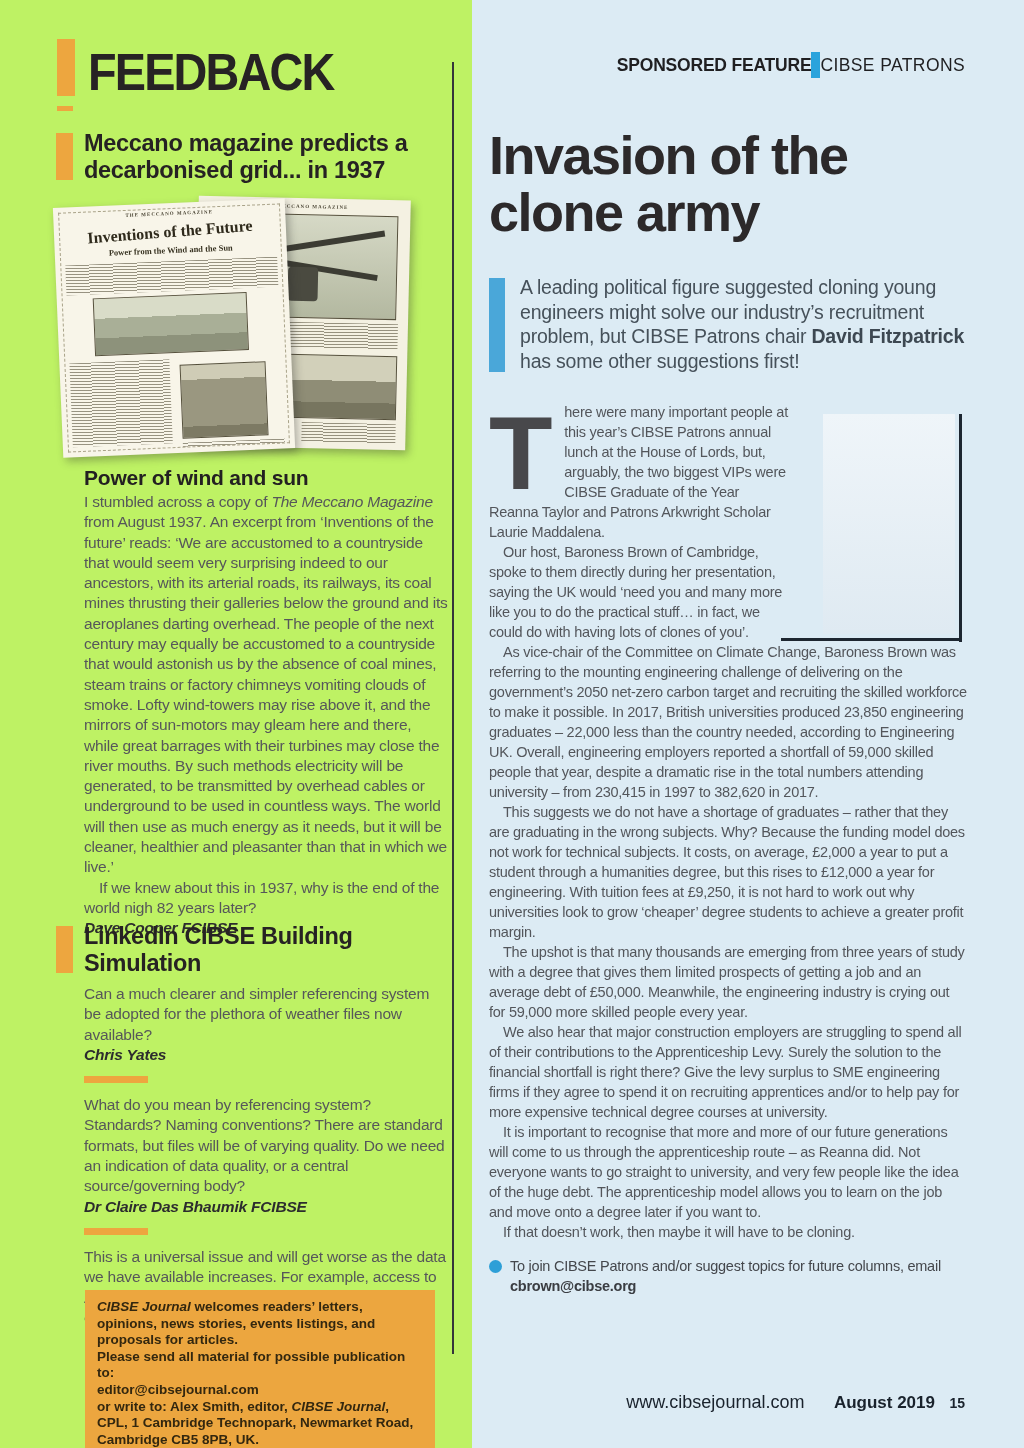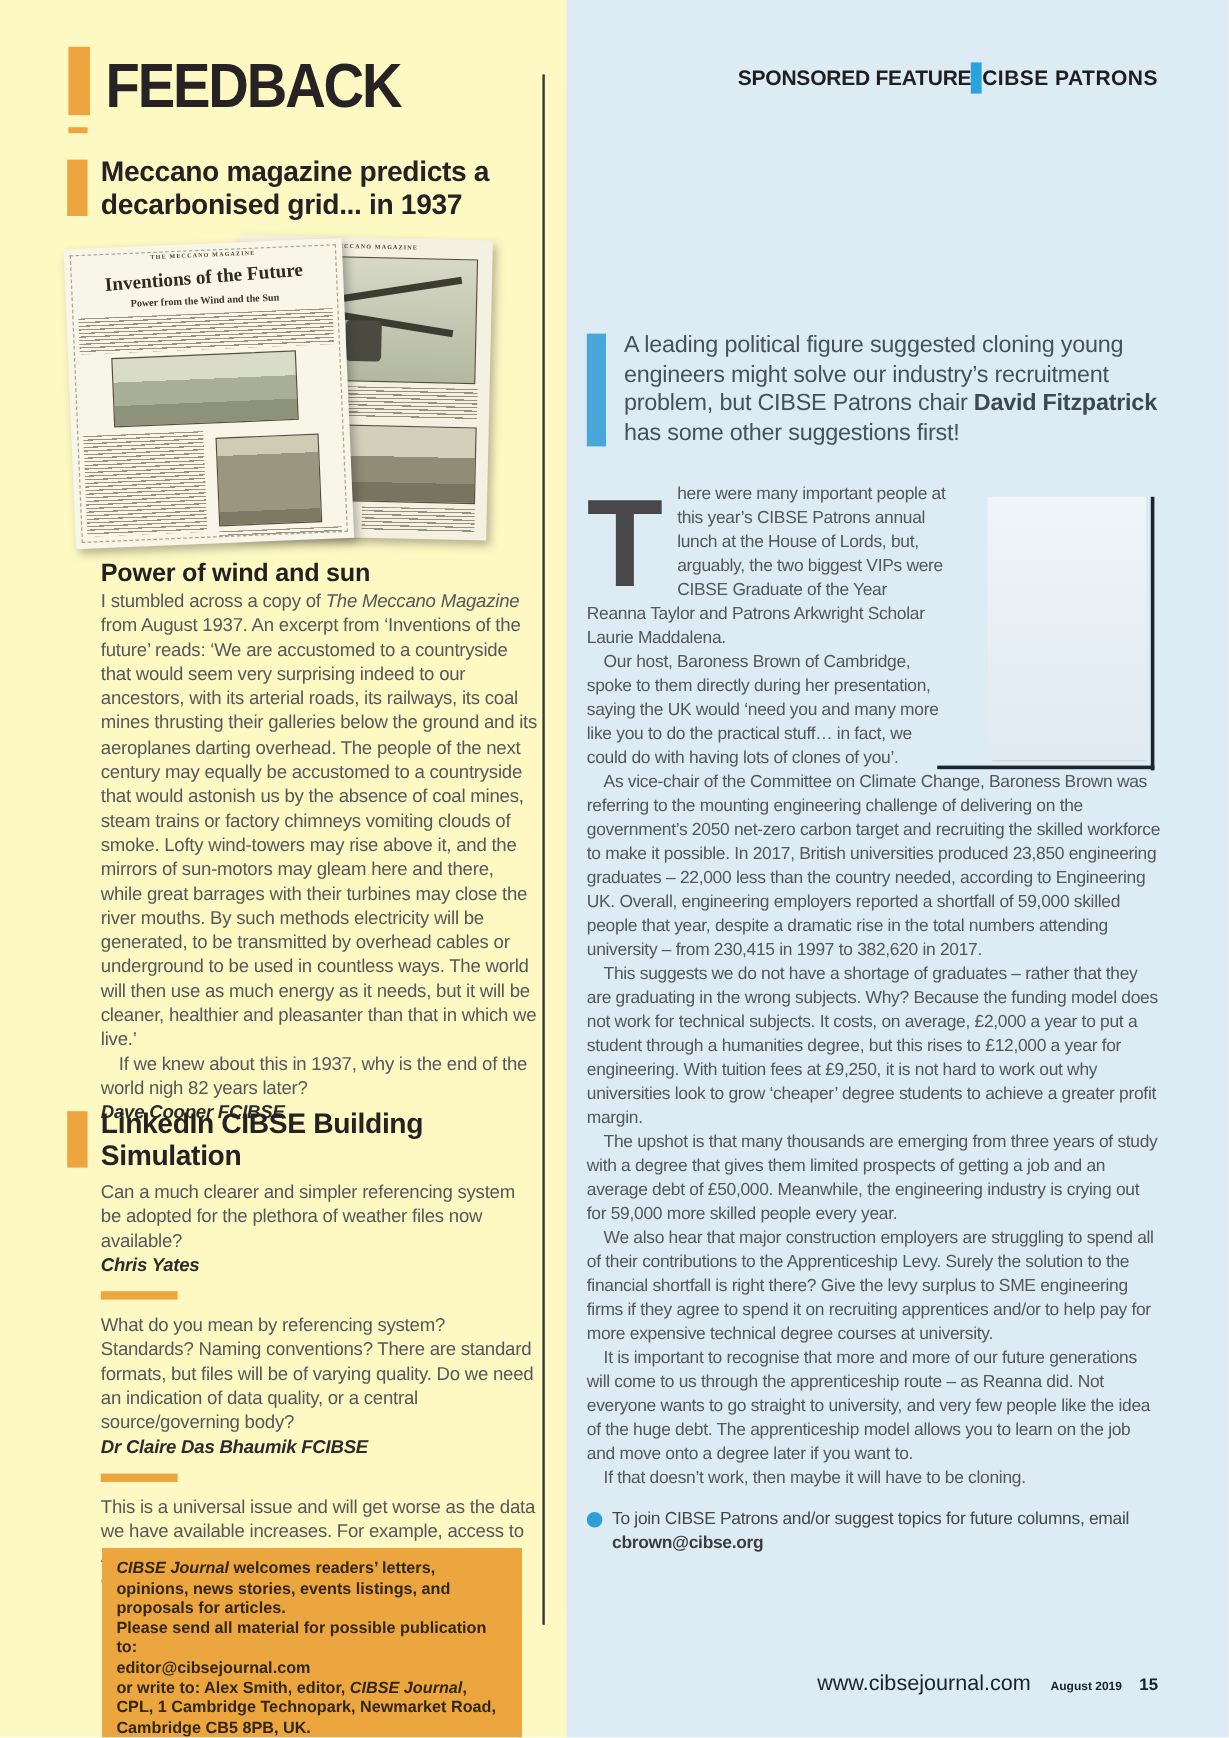--- a/index.html
+++ b/index.html
@@ -1,16 +1,16 @@
 <!DOCTYPE html>
 <html><head>
 <meta charset="utf-8">
 <style>
   html,body{margin:0;padding:0;background:#ffffff;}
-  .page{position:relative;width:1024px;height:1448px;background:#fef9c3;overflow:hidden;
+  .page{position:relative;width:1024px;height:1448px;background:#bef264;overflow:hidden;
         font-family:"Liberation Sans",sans-serif;-webkit-font-smoothing:antialiased;}
   .abs{position:absolute;}
 
   
   .blue-panel{left:472px;top:0;width:552px;height:1448px;background:#dcebf4;}
   .col-rule{left:452px;top:62px;width:2px;height:1292px;background:#35353a;}
 
   
   .orange{background:#eda63f;}
   .masthead-bar{left:57px;top:39px;width:18px;height:57px;}
@@ -62,21 +62,21 @@
   .rotor1{left:10px;top:28px;width:165px;transform:rotate(-10deg);}
   .rotor2{left:18px;top:48px;width:150px;transform:rotate(8deg);}
   .gyro-body{position:absolute;left:78px;top:52px;width:30px;height:34px;background:#4a4a40;border-radius:4px;}
   .ph-dam{left:38px;top:156px;width:162px;height:62px;
           background:linear-gradient(180deg,#d2d0ba 0 40%,#8f8d76 40% 75%,#77755f 75%);}
 
   
   .kicker{left:489px;top:52px;width:476px;display:flex;justify-content:flex-end;align-items:center;}
   .kicker-bold{font-size:17.5px;font-weight:800;color:#1f1f21;letter-spacing:-.2px;}
   .kicker-bar{width:9px;height:26px;background:#2aa3dc;}
-  .kicker-label{font-size:17.5px;font-weight:700;color:#1f1f21;letter-spacing:.4px;}
+  .kicker-label{font-size:17.5px;font-weight:400;color:#1f1f21;letter-spacing:.4px;}
 
   .f-title{left:489px;top:127px;font-size:54px;line-height:57px;font-weight:900;
            letter-spacing:-1.5px;color:#2c292a;}
 
   .standfirst{left:489px;top:275px;width:470px;}
   .stand-bar{position:absolute;left:0;top:3px;width:16px;height:94px;background:#4aa7d9;}
   .stand-text{margin-left:31px;width:450px;font-size:19.5px;line-height:24.5px;color:#46515a;letter-spacing:-.2px;}
   .stand-text b{color:#3d4852;}
 
   .fbody{left:489px;top:402px;width:480px;font-size:14.5px;line-height:20px;
@@ -91,21 +91,21 @@
             background:linear-gradient(180deg,#eff5f9,#dfeaf2);}
   .frame-v{position:absolute;left:470px;top:12px;width:3px;height:228px;background:#1d2630;}
   .frame-h{position:absolute;left:292px;top:236px;width:181px;height:3px;background:#1d2630;}
 
   .cta{margin-top:14px;position:relative;padding-left:21px;color:#44474c;}
   .cta-dot{position:absolute;left:0;top:4px;width:13px;height:13px;border-radius:50%;background:#2d9fd7;}
   .cta-email{font-weight:700;color:#3a3d42;text-decoration:none;}
 
   .footer{left:489px;top:1392px;width:476px;text-align:right;color:#19222c;white-space:nowrap;}
   .footer .site{font-weight:400;font-size:18px;text-decoration:none;color:#19222c;}
-  .footer .issue{font-weight:700;font-size:10px;margin-left:12px;}
+  .footer .issue{font-weight:700;font-size:17px;margin-left:25px;}
   .footer .pnum{font-weight:800;font-size:14px;margin-left:10px;}
 </style>
 </head>
 <body>
 
 <div class="page">
 
   <div class="abs blue-panel"></div>
 
   <div class="abs col-rule"></div>
@@ -177,20 +177,24 @@
     <span><span>or write to: Alex Smith, editor, </span><i>CIBSE Journal</i><span>, CPL, 1 Cambridge Technopark, Newmarket Road, Cambridge CB5 8PB, UK.</span></span><br>
     
   </div>
 
   <div class="abs kicker">
     <span class="kicker-bold">SPONSORED FEATURE</span>
     <span class="kicker-bar"></span>
     <span class="kicker-label">CIBSE PATRONS</span>
   </div>
 
+  <div class="abs f-title">
+    <span>Invasion of the</span><br>
+    <span>clone army</span>
+  </div>
 
   <div class="abs standfirst">
     <div class="stand-bar"></div>
     <div class="stand-text"><span>A leading political figure suggested cloning young engineers might solve our industry’s recruitment problem, but CIBSE Patrons chair </span><b>David Fitzpatrick</b><span> has some other suggestions first!</span></div>
   </div>
 
   <div class="abs fbody">
 
     <div class="photo-wrap">
       <div class="photo-bg"></div>

